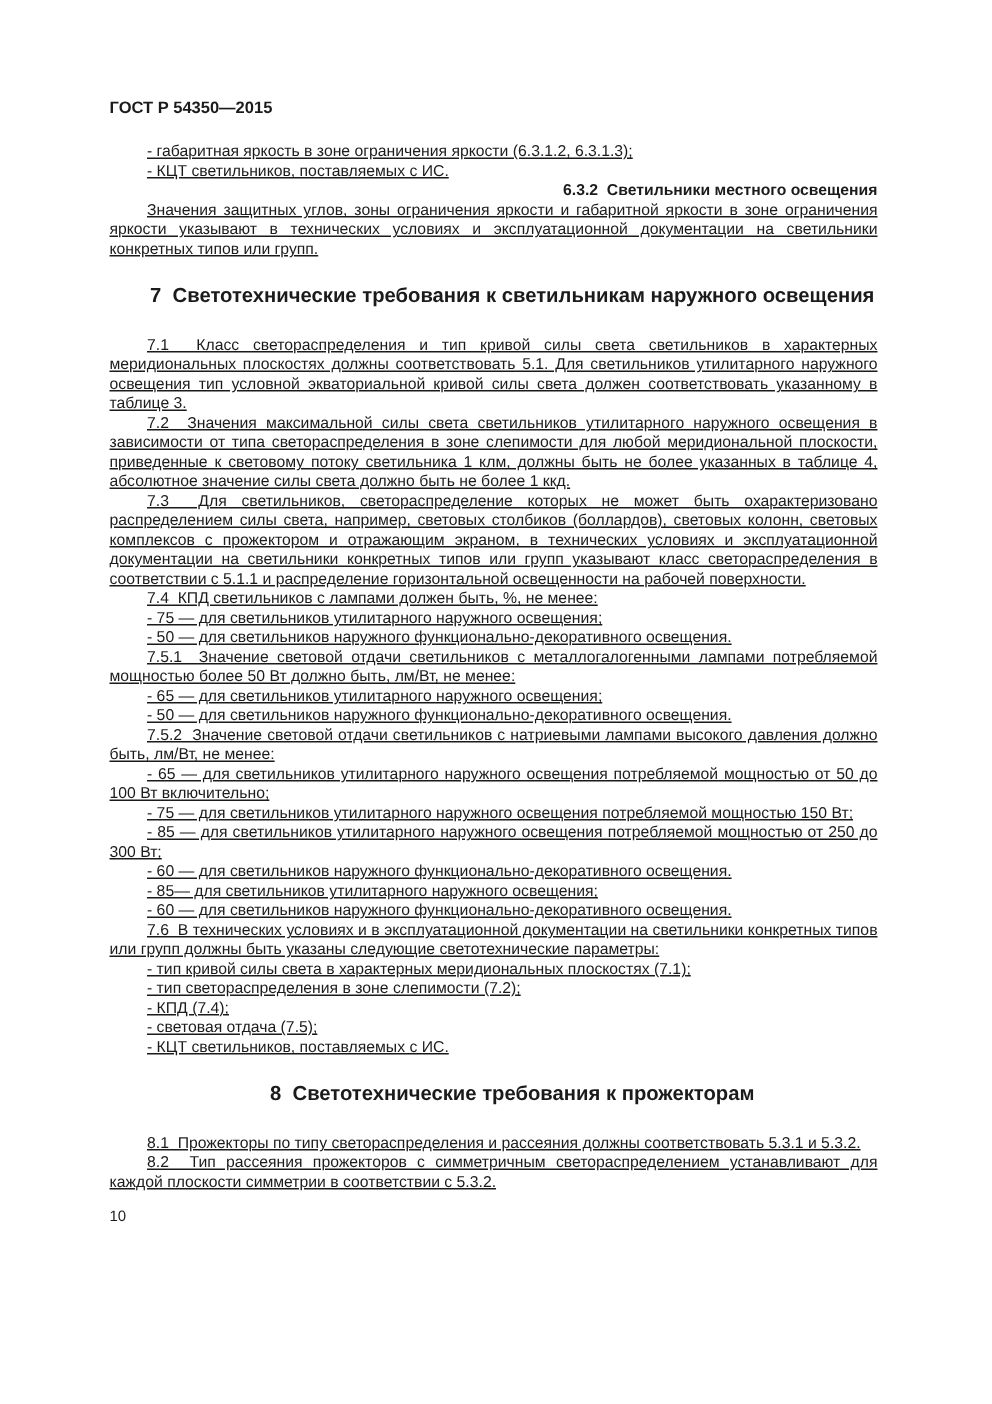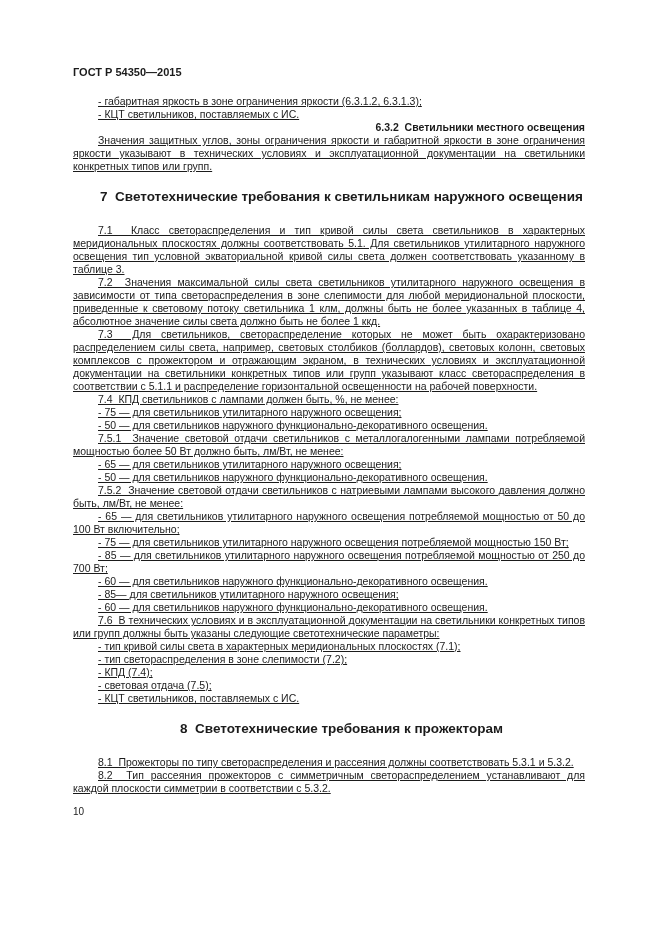--- a/index.html
+++ b/index.html
@@ -79,21 +79,21 @@
     <p class="para">7.4&nbsp; КПД светильников с лампами должен быть, %, не менее:</p>
     <p class="para">-  75 — для светильников утилитарного наружного освещения;</p>
     <p class="para">-  50 — для светильников наружного функционально-декоративного освещения.</p>
 
     <p class="para">7.5.1&nbsp; Значение световой отдачи светильников с металлогалогенными лампами потребляемой мощностью более 50 Вт должно быть, лм/Вт, не менее:</p>
     <p class="para">-  65 — для светильников утилитарного наружного освещения;</p>
     <p class="para">-  50 — для светильников наружного функционально-декоративного освещения.</p>
     <p class="para">7.5.2&nbsp; Значение световой отдачи светильников с натриевыми лампами высокого давления должно быть, лм/Вт, не менее:</p>
     <p class="para">-  65 — для светильников утилитарного наружного освещения потребляемой мощностью от 50 до 100 Вт включительно;</p>
     <p class="para">-  75 — для светильников утилитарного наружного освещения потребляемой мощностью 150 Вт;</p>
-    <p class="para">-  85 — для светильников утилитарного наружного освещения потребляемой мощностью от 250 до 700 Вт;</p>
+    <p class="para">-  85 — для светильников утилитарного наружного освещения потребляемой мощностью от 250 до 300 Вт;</p>
     <p class="para">-  60 — для светильников наружного функционально-декоративного освещения.</p>
 
     <p class="para">-  85— для светильников утилитарного наружного освещения;</p>
     <p class="para">-  60 — для светильников наружного функционально-декоративного освещения.</p>
 
     <p class="para">7.6&nbsp; В технических условиях и в эксплуатационной документации на светильники конкретных типов или групп должны быть указаны следующие светотехнические параметры:</p>
     <p class="para">-  тип кривой силы света в характерных меридиональных плоскостях (7.1);</p>
     <p class="para">-  тип светораспределения в зоне слепимости (7.2);</p>
     <p class="para">-  КПД (7.4);</p>
     <p class="para">-  световая отдача (7.5);</p>

